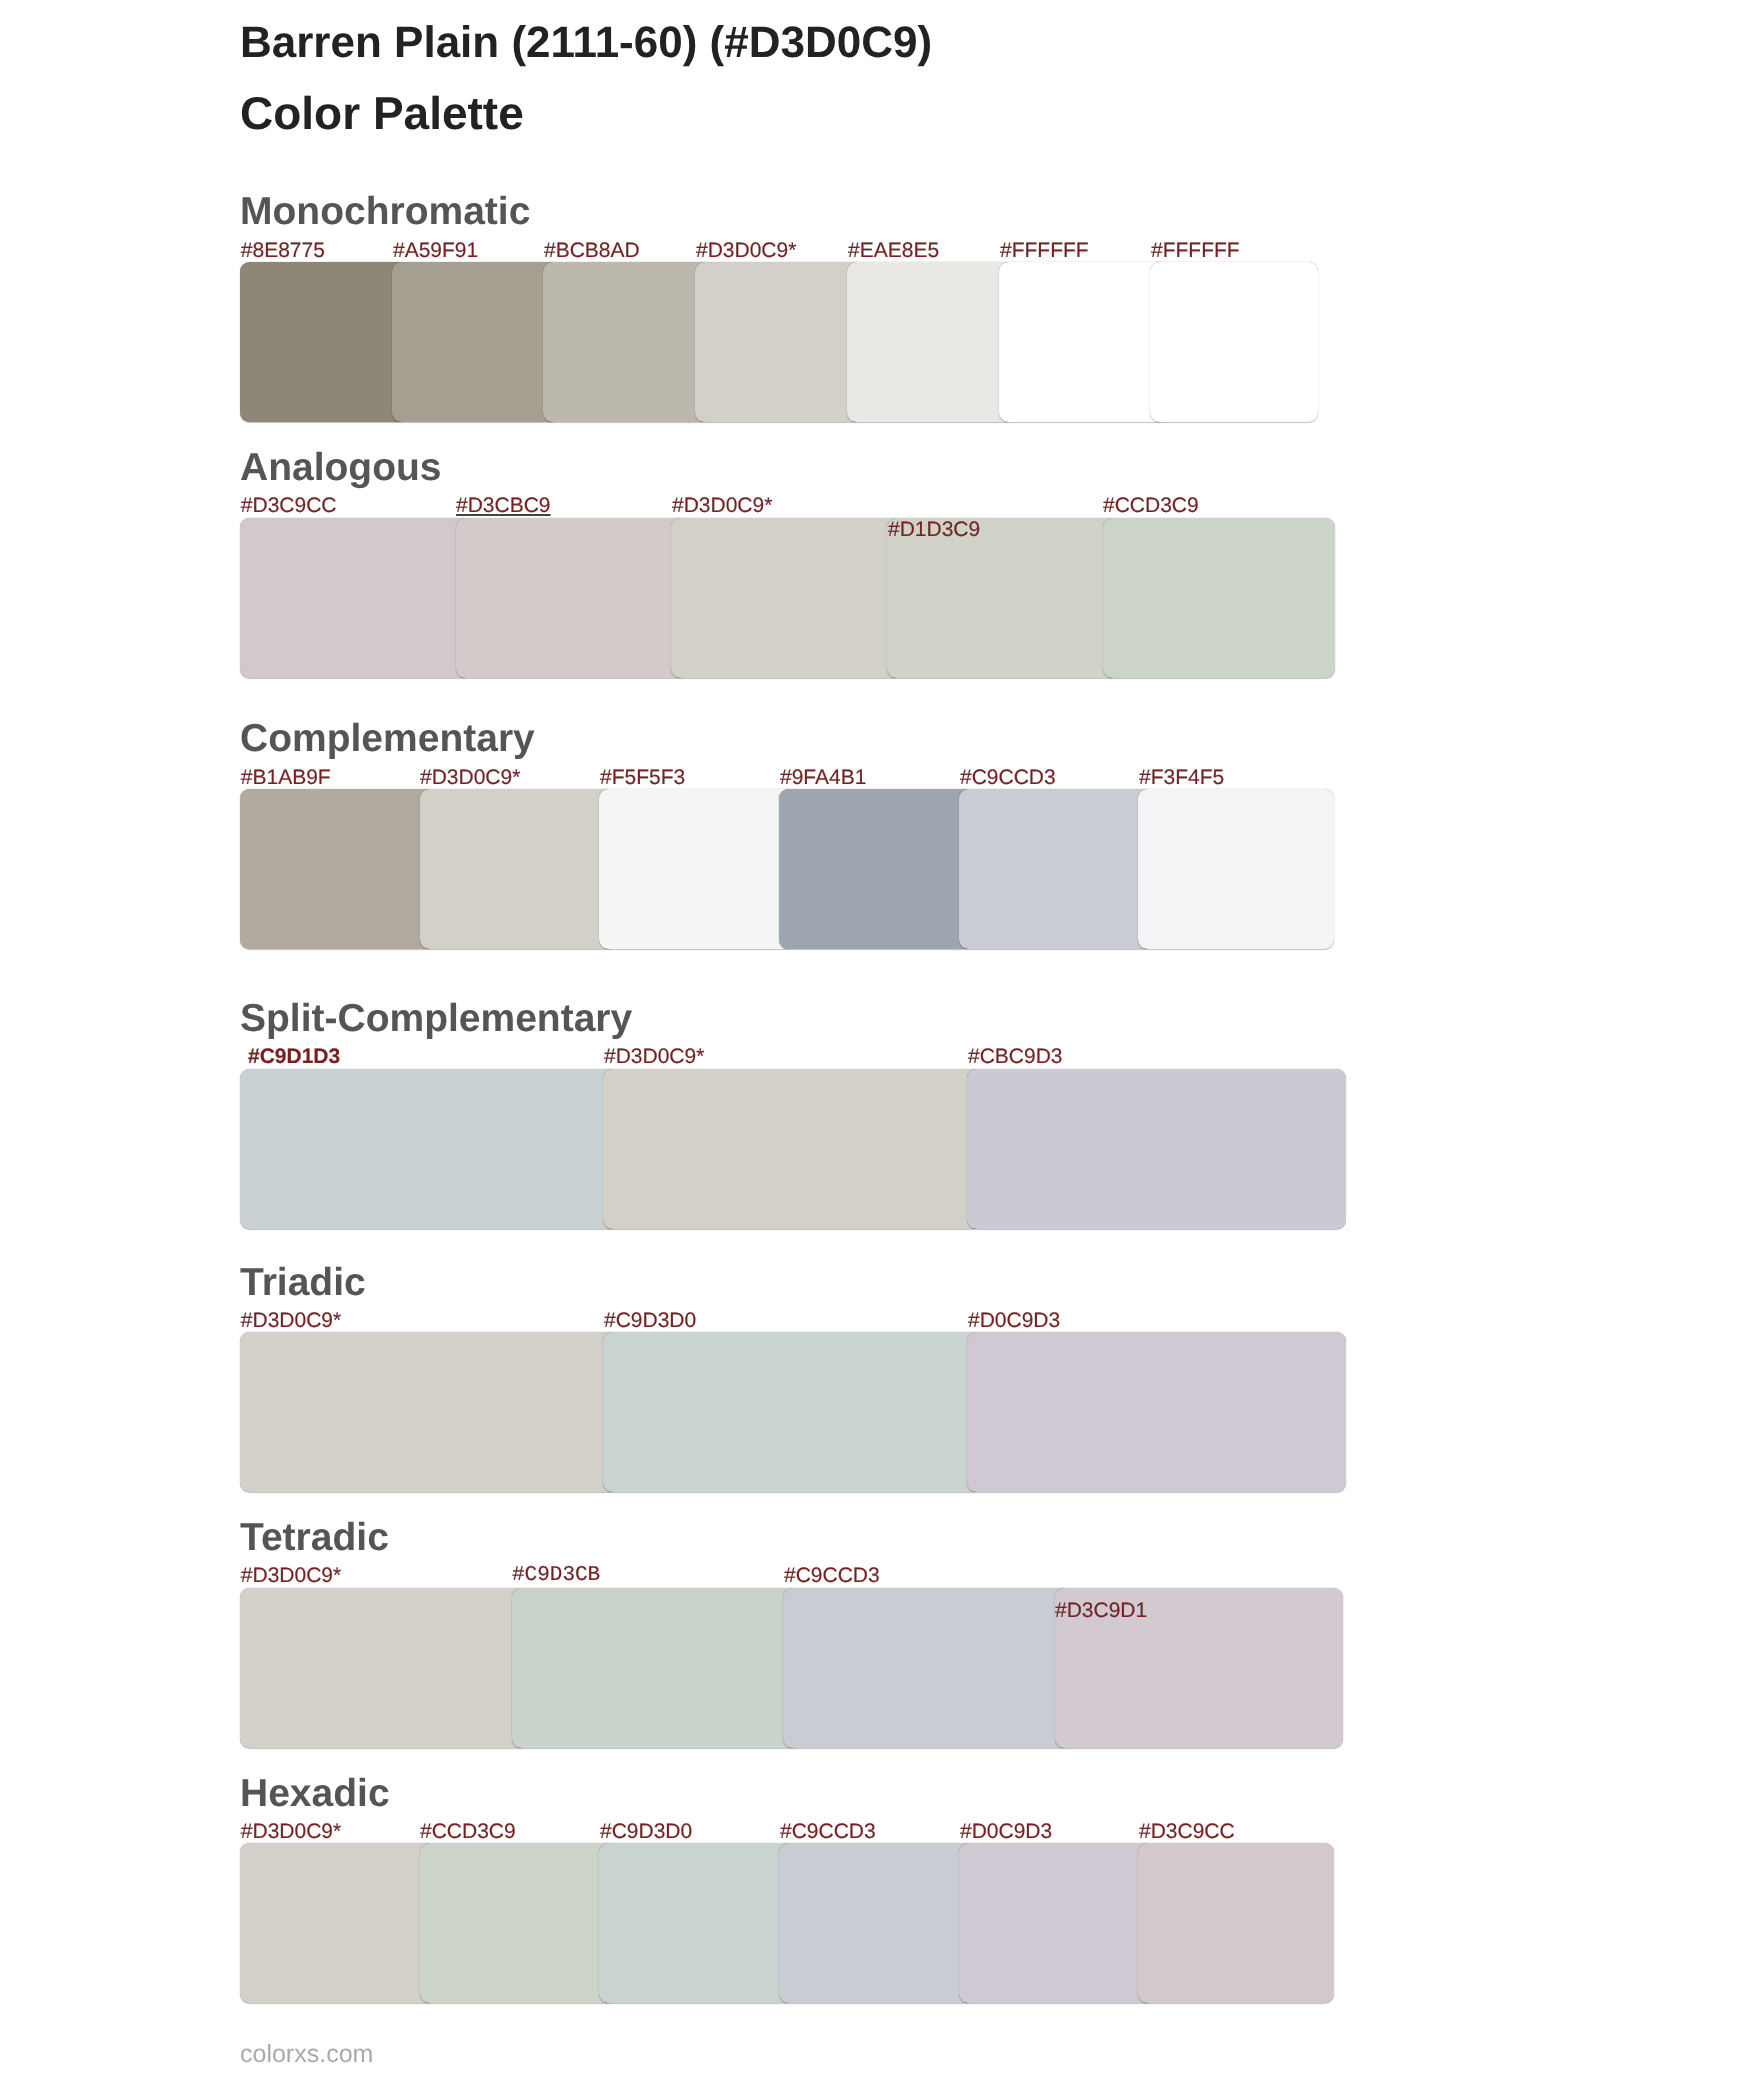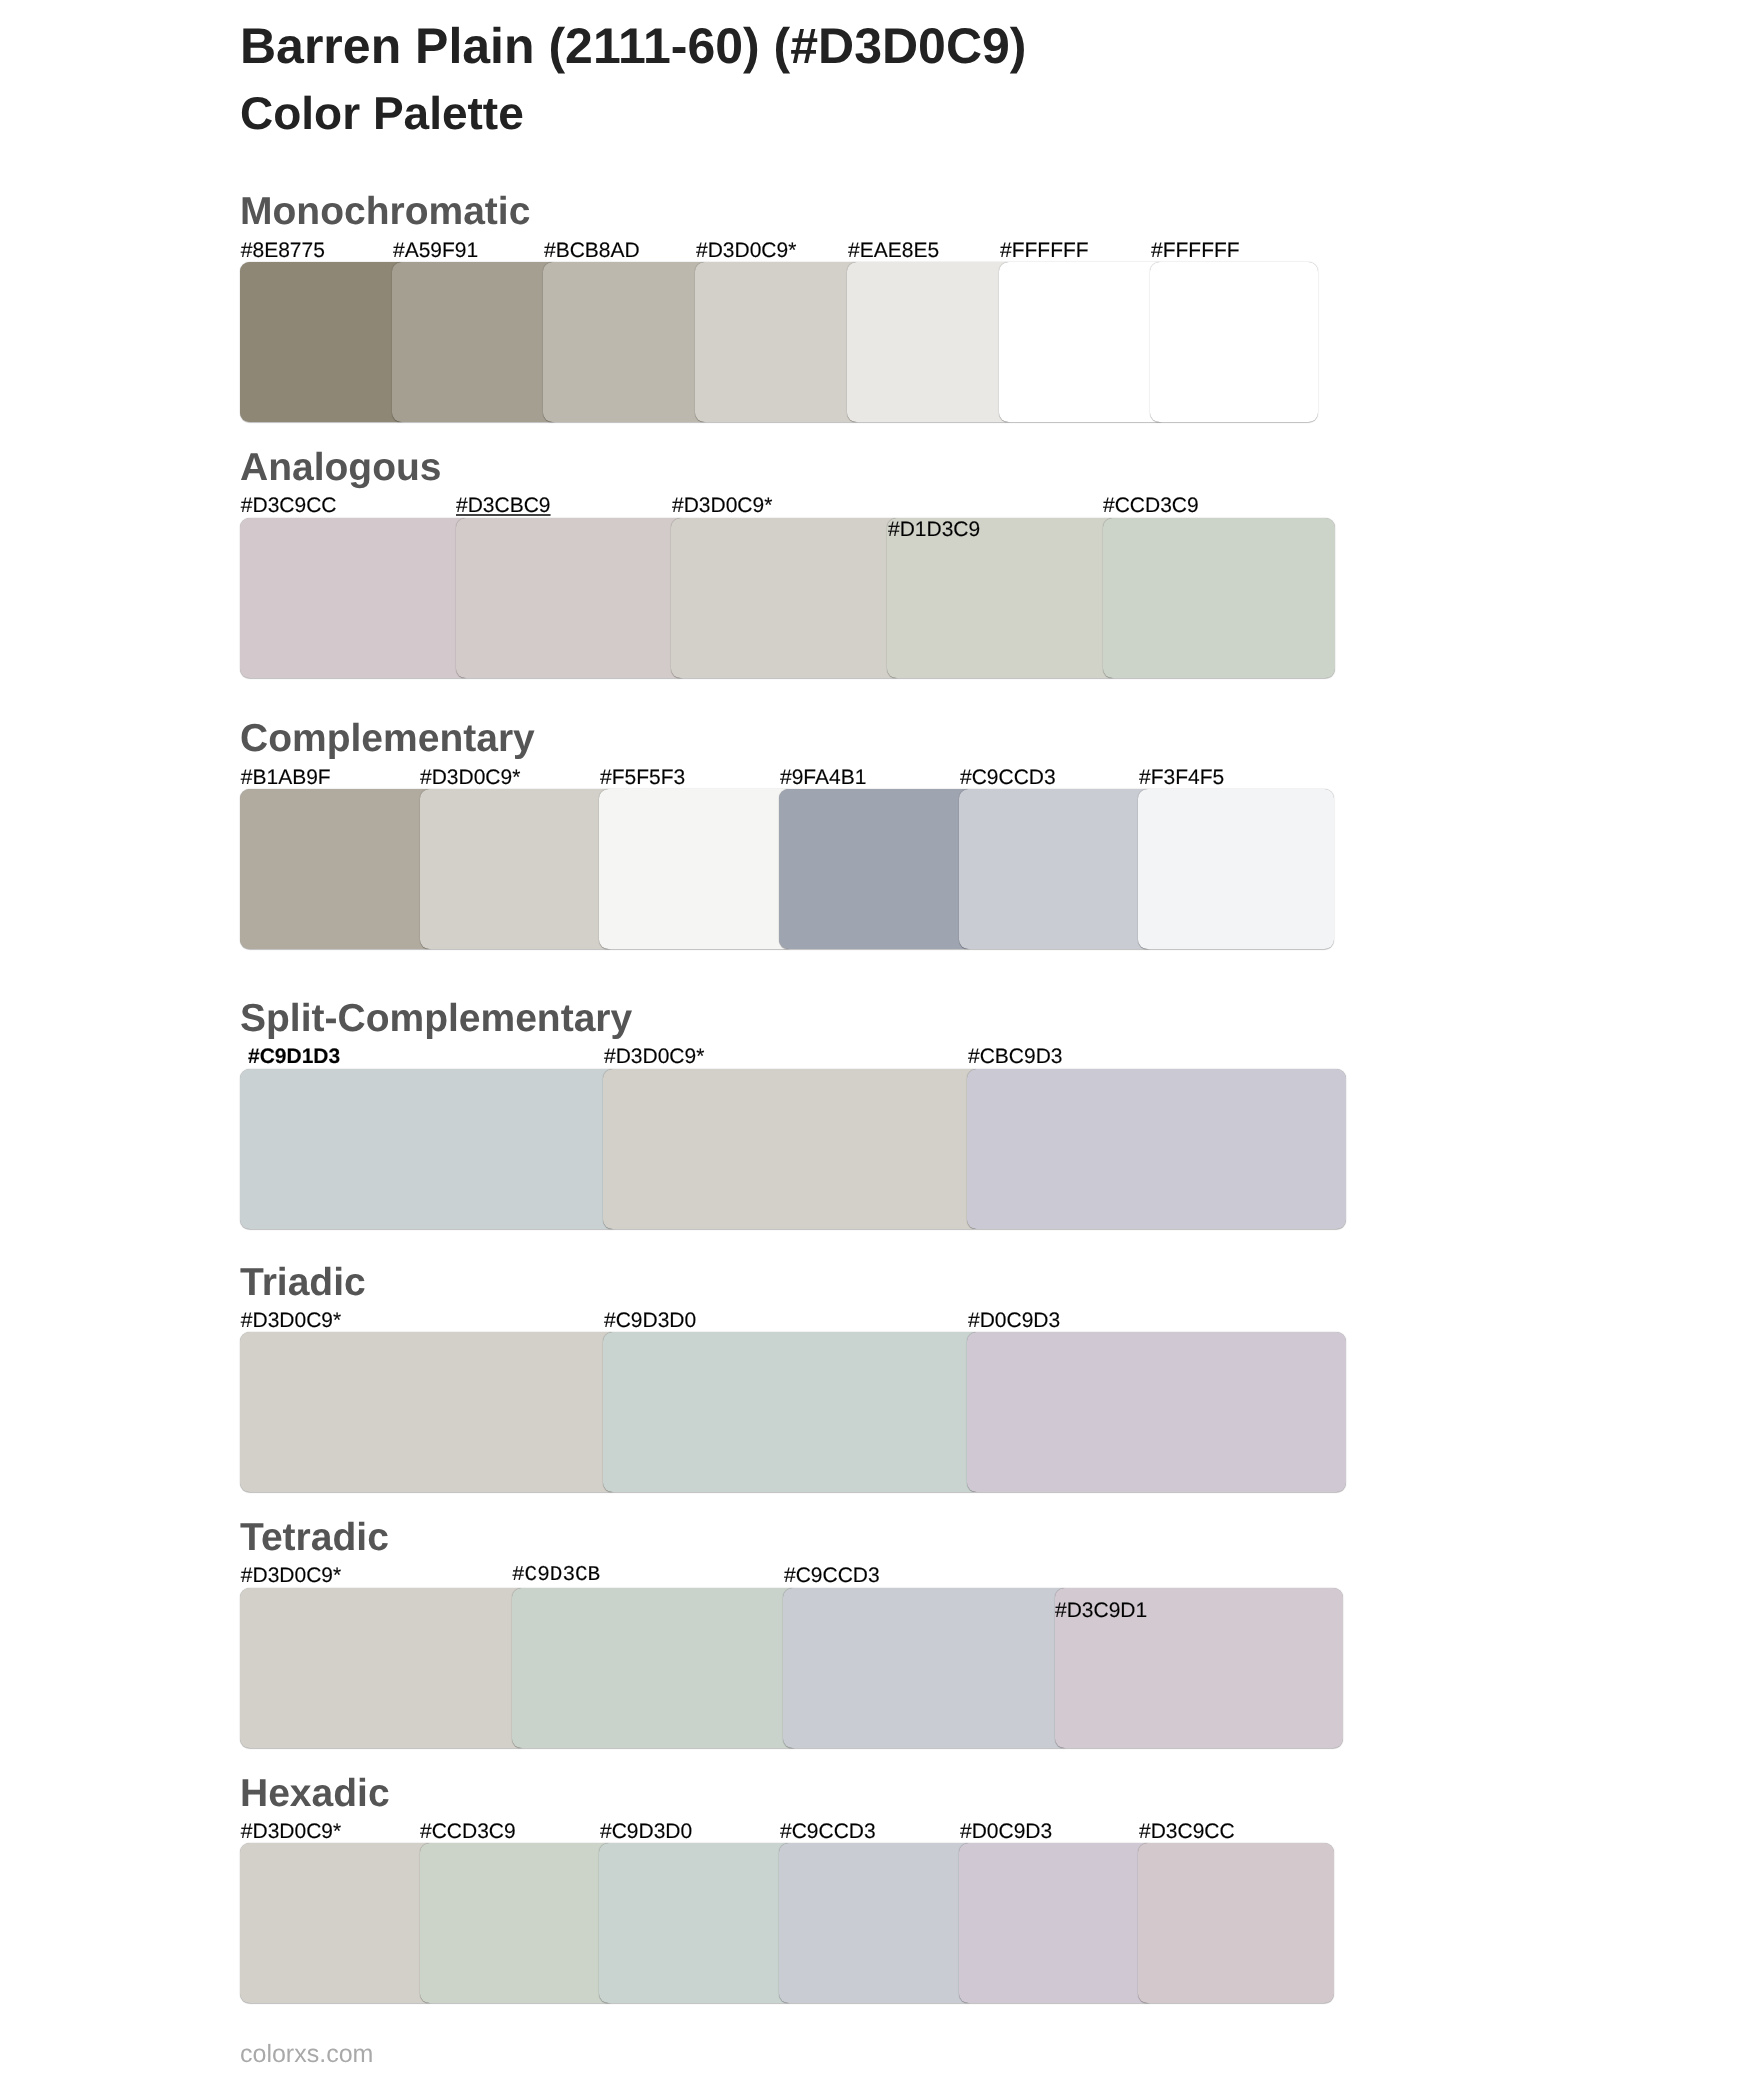--- a/index.html
+++ b/index.html
@@ -18,21 +18,21 @@
 
   
   .page-title, .page-subtitle, .section-title, .swatch-label, .footer-link {
     transform: translateZ(0);
   }
 
   h1, h2 { margin: 0; font-weight: 700; }
   .title-block { position: absolute; left: 240px; top: 0; }
   .page-title {
     position: absolute; left: 0; top: 21.3px;
-    font-size: 50px; font-weight: 700; color: #222222;
+    font-size: 44px; font-weight: 700; color: #222222;
     line-height: 1; white-space: nowrap;
   }
   .page-subtitle {
     position: absolute; left: 0; top: 90px;
     font-size: 46px; font-weight: 700; color: #222222;
     line-height: 1; white-space: nowrap;
   }
 
   .section { position: absolute; left: 240px; top: 0; }
   .section-title {
@@ -41,21 +41,21 @@
     line-height: 1; white-space: nowrap;
   }
   .swatch-row { position: absolute; left: 0; height: 160px; }
   .swatch {
     position: absolute; top: 0; height: 160px;
     border-radius: 9.6px;
     box-shadow: 0 0.8px 0.8px rgba(0,0,0,0.22), 0 0 1.2px rgba(0,0,0,0.25);
   }
   .swatch-label {
     position: absolute;
-    font-size: 21px; font-weight: 400; color: #000000;
+    font-size: 21px; font-weight: 400; color: #7f1d1d;
     -webkit-text-stroke: 0.2px #444444;
     line-height: 1; white-space: nowrap; z-index: 50;
   }
 
   .footer { position: absolute; left: 240px; top: 2042px; }
   .footer-link {
     font-size: 25px; font-weight: 400; color: #a9a9a9;
     line-height: 1; white-space: nowrap; text-decoration: none;
   }
 </style>

